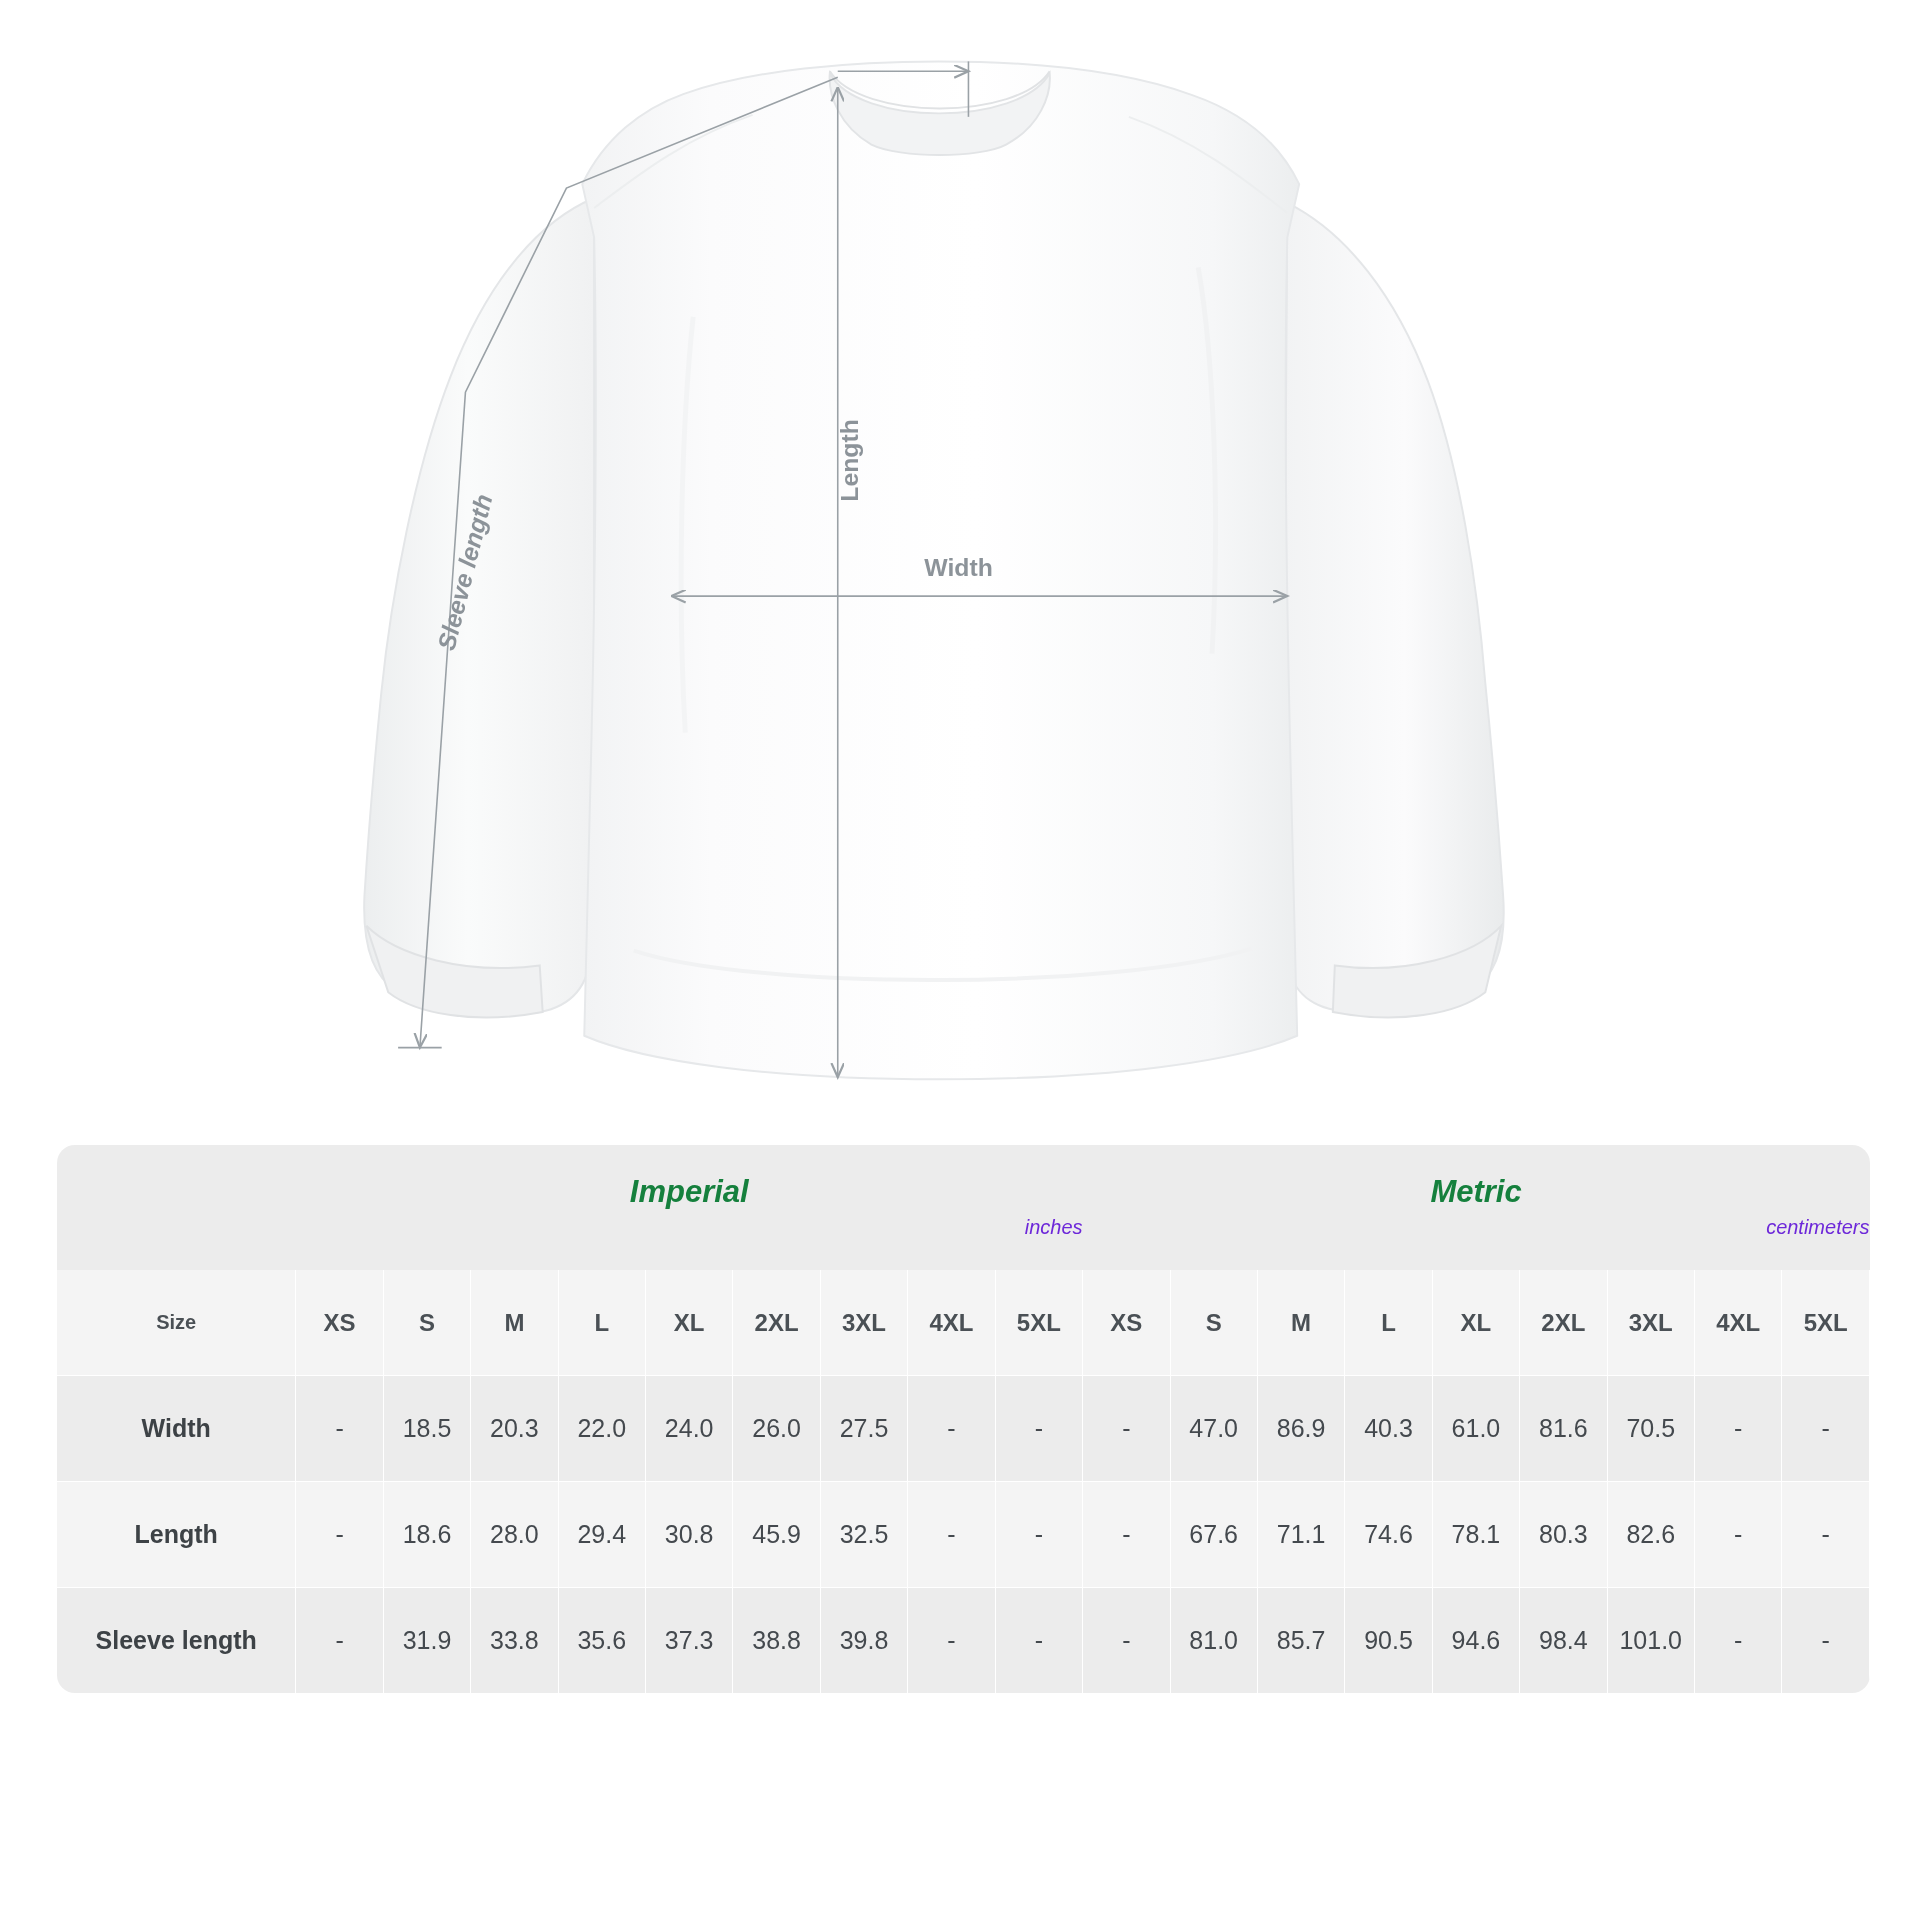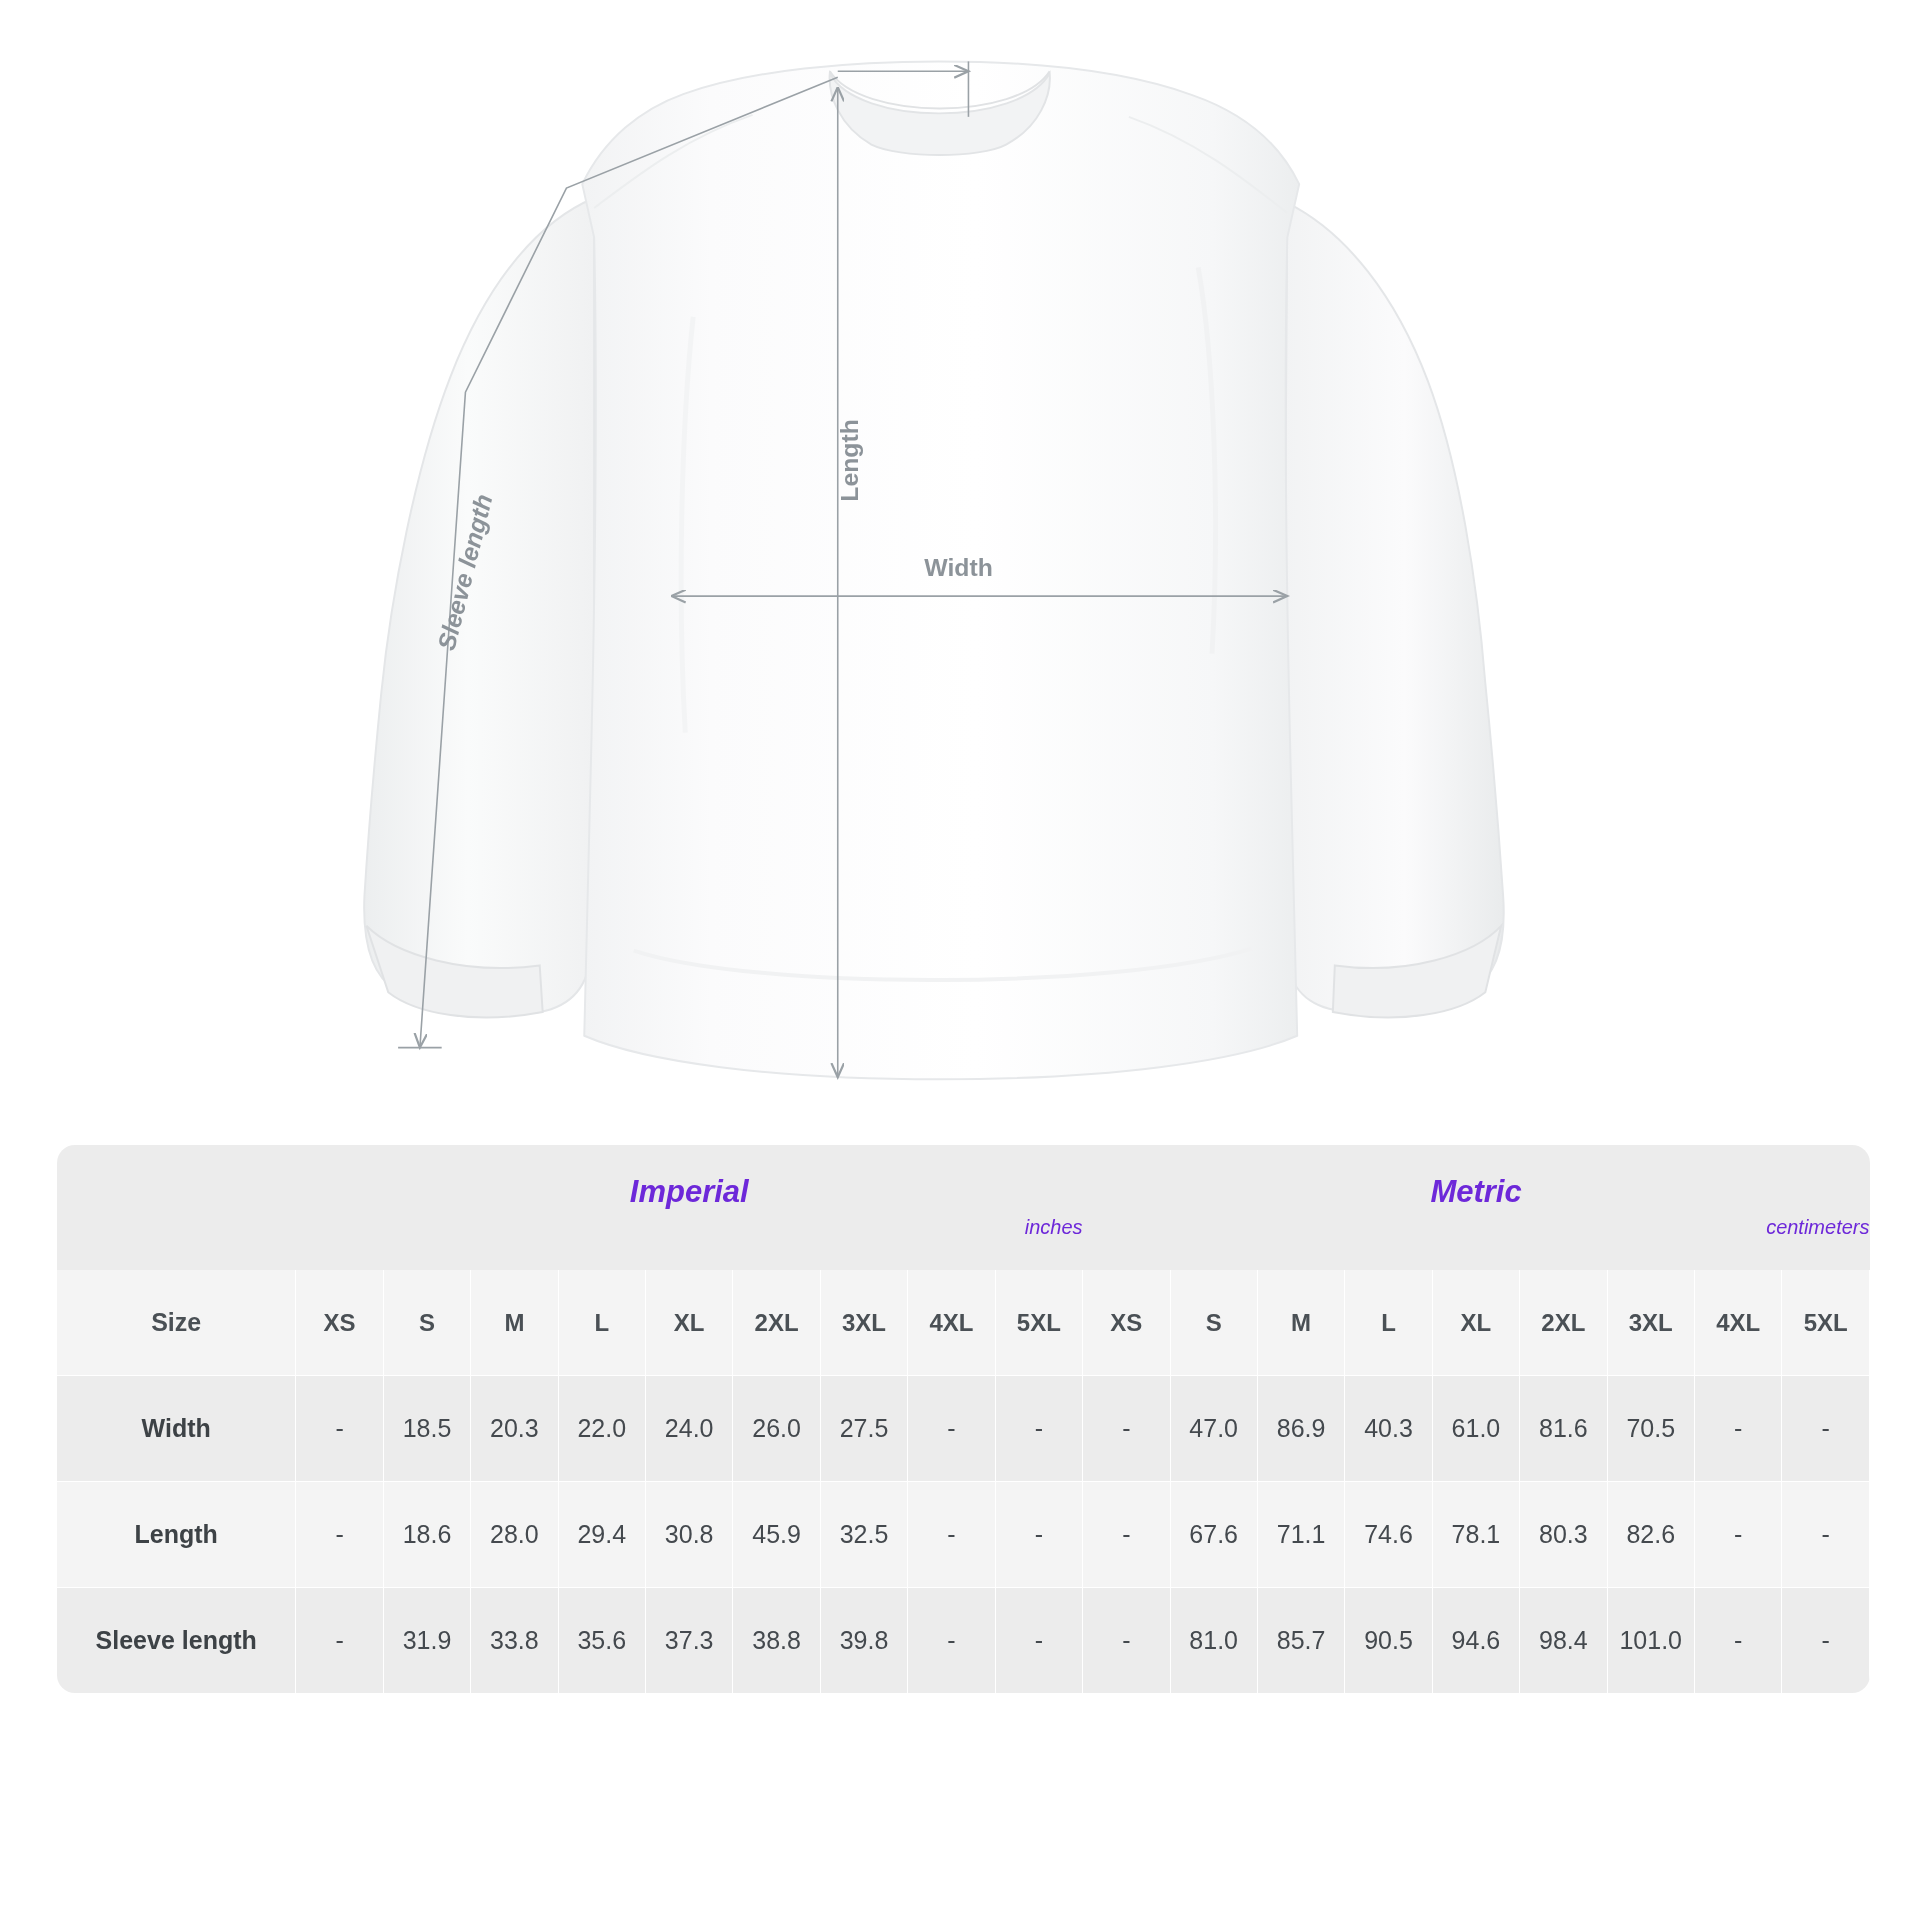--- a/index.html
+++ b/index.html
@@ -69,42 +69,42 @@
   
   .unit-row td {
     background: #ececec;
     height: 125px;
     padding: 0;
   }
   .unit-name {
     font-size: 31px;
     font-weight: bold;
     font-style: italic;
-    color: #6d28d9;
+    color: #15803d;
     line-height: 1.05;
   }
   .unit-sub {
     font-size: 20px;
     font-style: italic;
     color: #6d28d9;
     margin-top: 8px;
     text-align: right;
   }
 
   
   .head-row td {
     background: #f4f4f4;
     height: 103px;
     font-size: 24px;
     font-weight: bold;
     color: #4a5055;
     border-right: 1px solid #ffffff;
   }
   .head-row td.label-col {
-    font-size: 25px;
+    font-size: 20px;
   }
 
   
   .data-row td {
     height: 103px;
     font-size: 25px;
     color: #44494e;
     border-right: 1px solid #ffffff;
     border-top: 1px solid #ffffff;
   }

